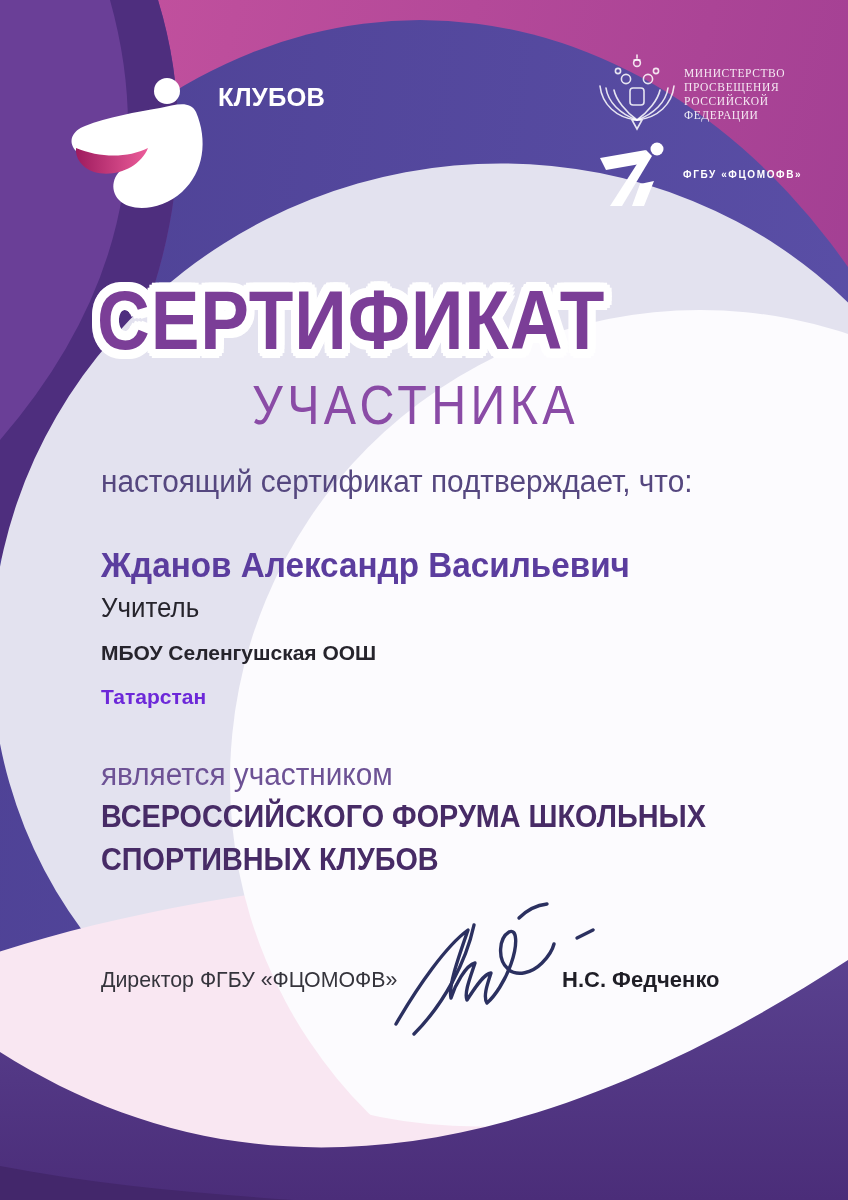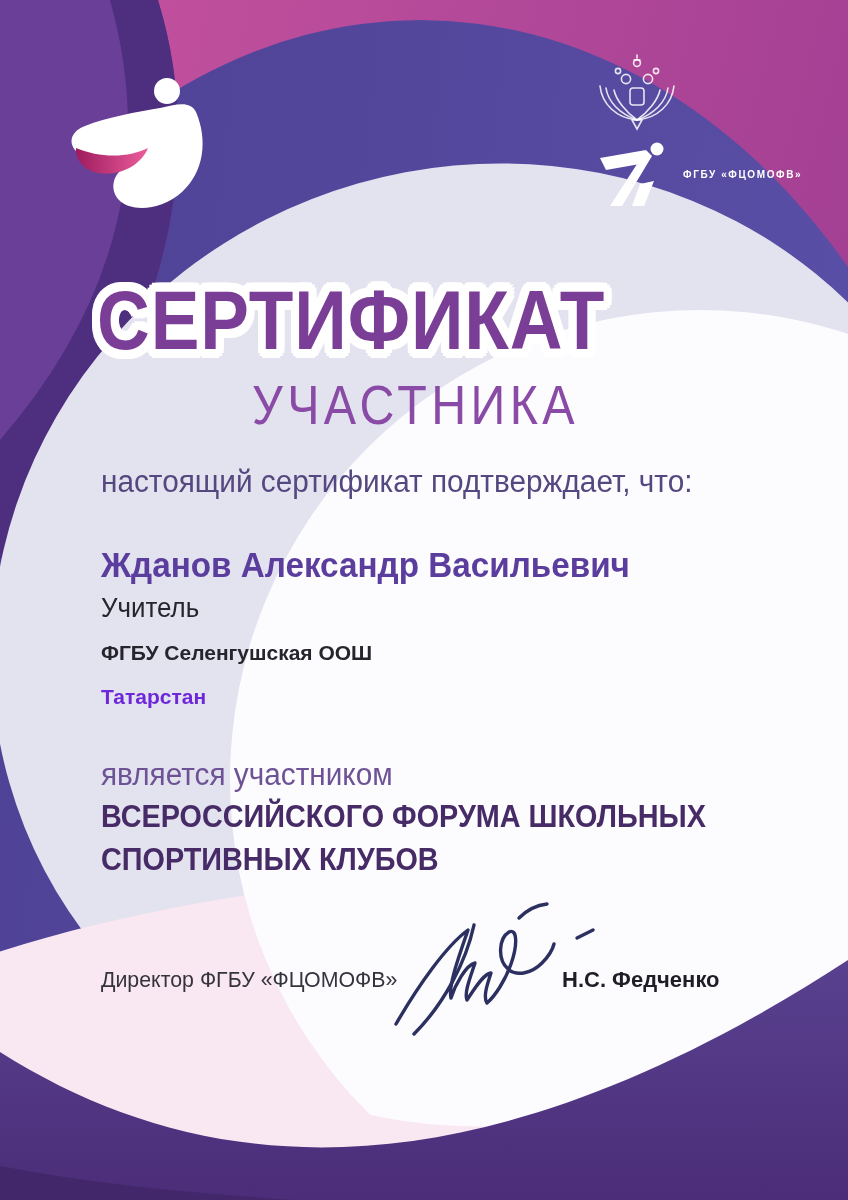--- a/index.html
+++ b/index.html
@@ -138,33 +138,40 @@
                C495,996 505,981 511,964 C518,944 517,928 509,932
                C499,938 497,959 508,969 C517,977 532,973 542,963
                C549,956 553,948 554,944"></path>
       <path d="M474,925 C466,962 444,1004 414,1034"></path>
       <path d="M519,918 C527,910 538,905 547,904"></path>
       <path d="M577,938 L593,930"></path>
     </g>
   </svg>
 
   <div class="abs forum-text">
+    <div class="forum-l3">КЛУБОВ</div>
   </div>
 
+  <div class="abs ministry">
+    <div>МИНИСТЕРСТВО</div>
+    <div>ПРОСВЕЩЕНИЯ</div>
+    <div>РОССИЙСКОЙ</div>
+    <div>ФЕДЕРАЦИИ</div>
+  </div>
 
   <div class="abs fcomofv-label">ФГБУ «ФЦОМОФВ»</div>
 
   <div class="abs title-main sx">СЕРТИФИКАТ</div>
   <div class="abs title-sub sx">УЧАСТНИКА</div>
 
   <div class="abs statement sx">настоящий сертификат подтверждает, что:</div>
 
   <div class="abs name sx">Жданов Александр Васильевич</div>
   <div class="abs role sx">Учитель</div>
-  <div class="abs org">ФГБУ Селенгушская ООШ</div>
+  <div class="abs org">МБОУ Селенгушская ООШ</div>
   <div class="abs region">Татарстан</div>
 
   <div class="abs lead sx">является участником</div>
   <div class="abs event1 sx">ВСЕРОССИЙСКОГО ФОРУМА ШКОЛЬНЫХ</div>
   <div class="abs event2 sx">СПОРТИВНЫХ КЛУБОВ</div>
 
   <div class="abs sig-position sx">Директор ФГБУ «ФЦОМОФВ»</div>
   <div class="abs sig-name">Н.С. Федченко</div>
 
 </div>

